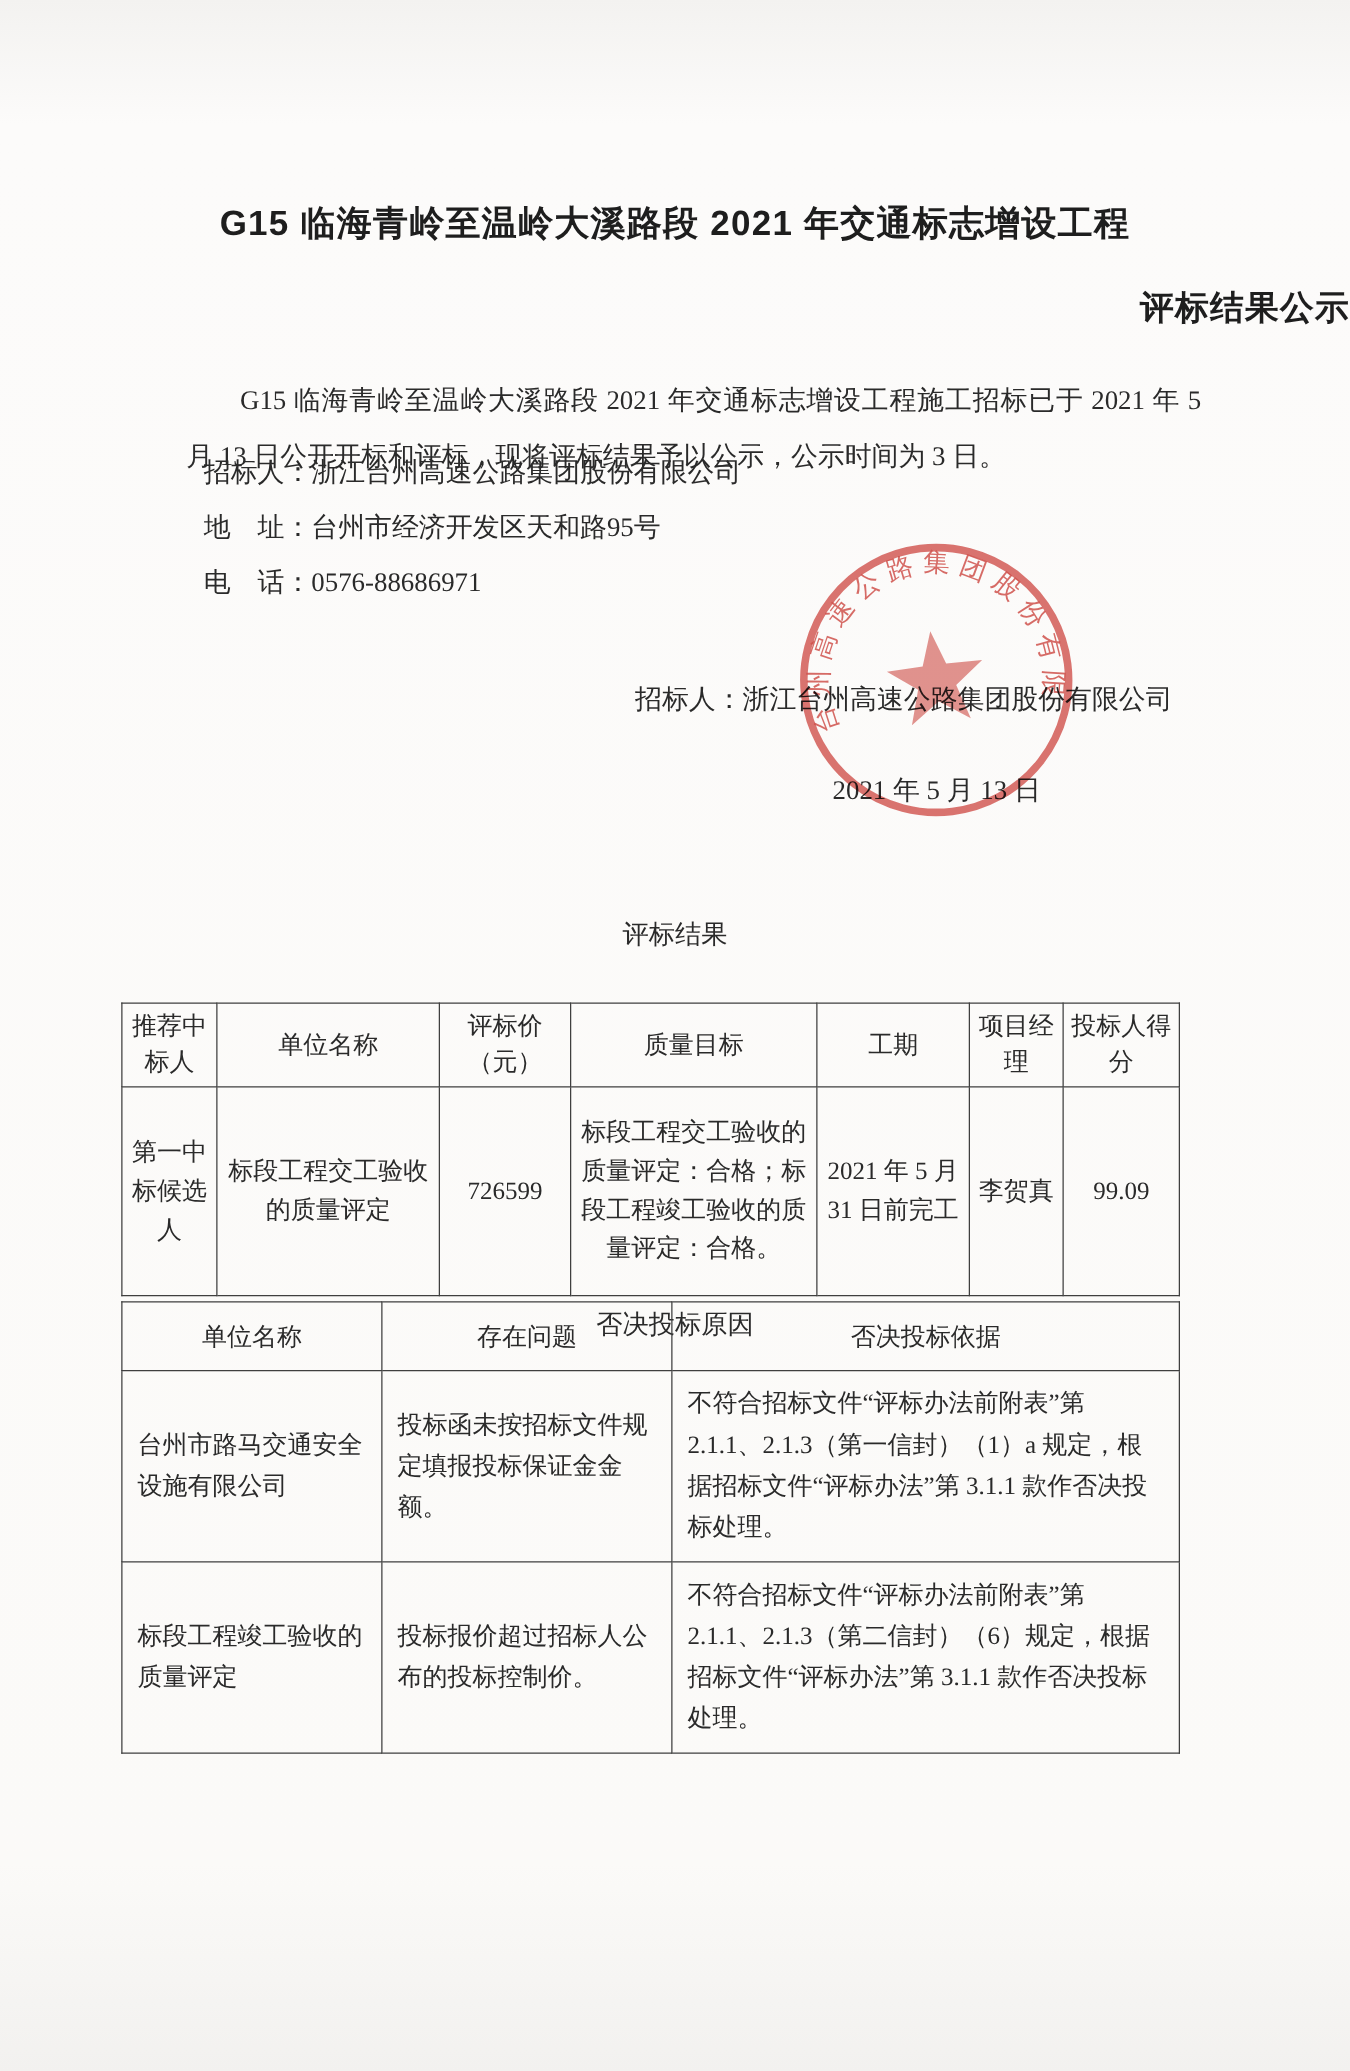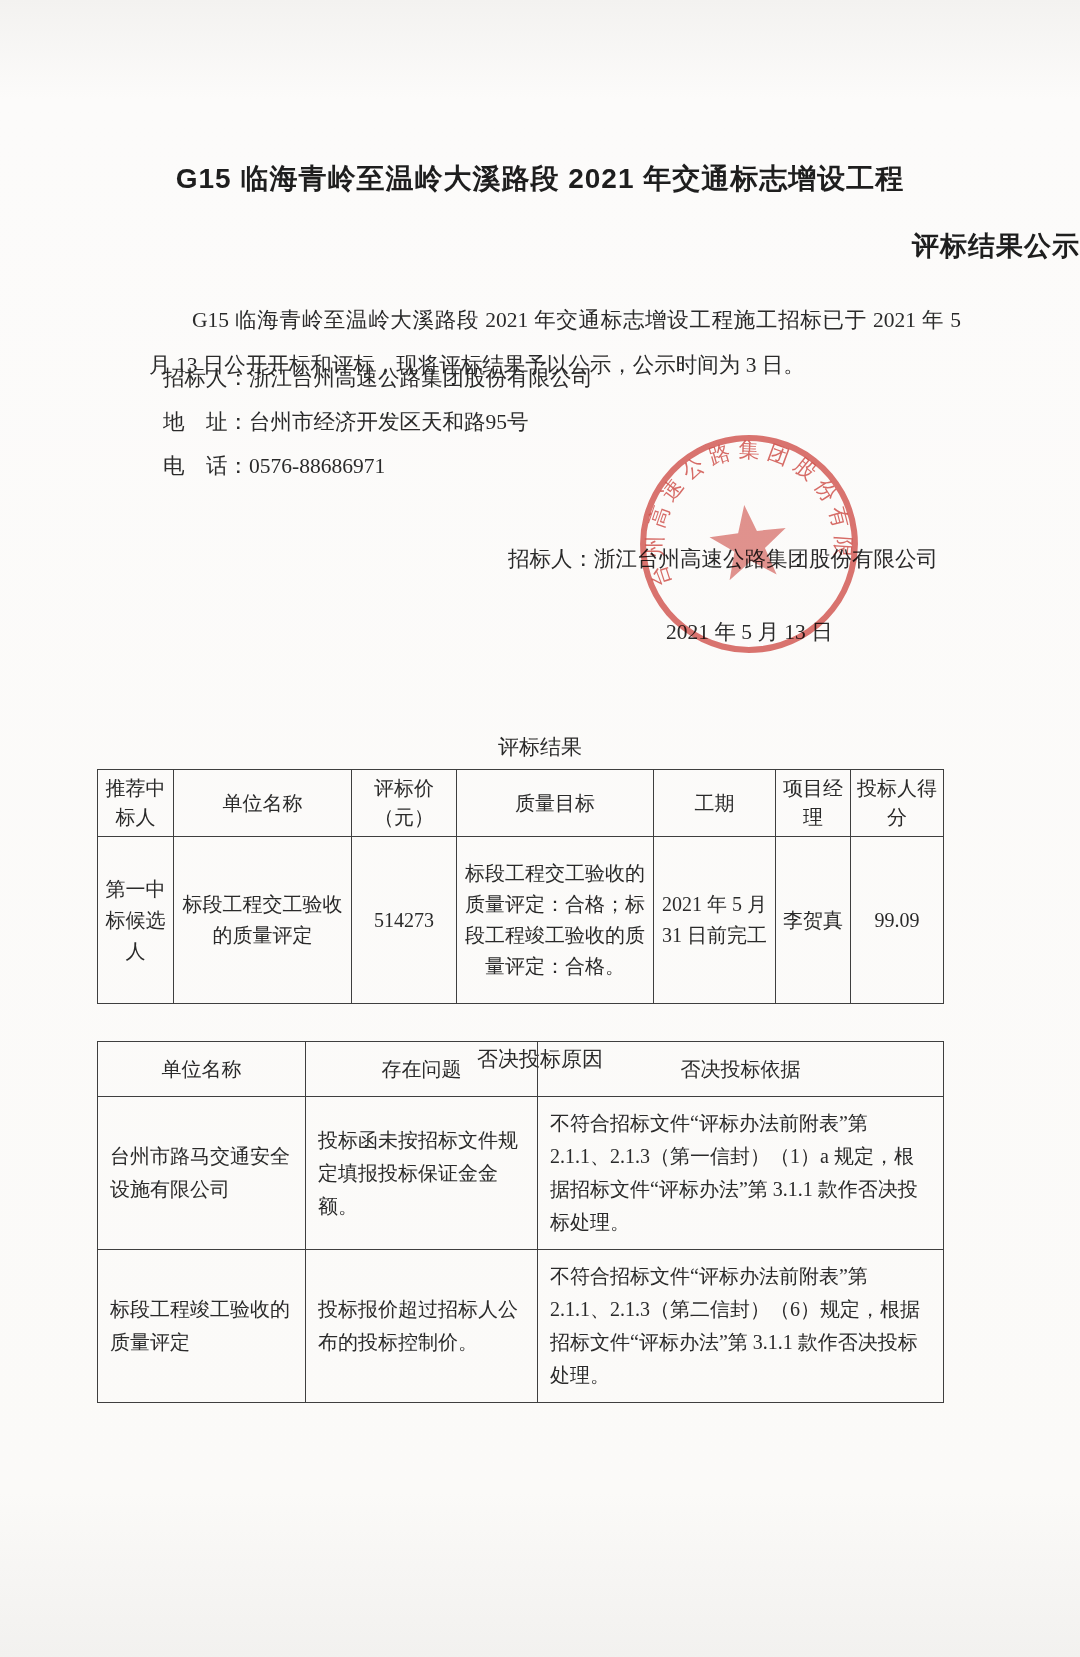--- a/index.html
+++ b/index.html
@@ -34,21 +34,21 @@
     transform:rotate(-7deg);mix-blend-mode:multiply;opacity:.92;
   }
   .caption{position:absolute;left:0;width:1080px;text-align:center;font-size:21px;color:#2a2a2a;}
   .caption1{top:733px;}
   .caption2{top:1002px;margin-top:43px;}
   table{
     position:absolute;border-collapse:collapse;table-layout:fixed;
     font-size:20px;color:#2a2a2a;background:transparent;
   }
   th,td{border:1.6px solid #3f3f3f;padding:4px 6px;font-weight:normal;}
-  .t1{left:97px;top:769px;width:846px;padding-left:10px;}
+  .t1{left:97px;top:802px;width:846px;padding-left:10px;}
   .t1 th{height:56px;text-align:center;line-height:29px;}
   .t1 td{height:158px;text-align:center;line-height:31px;}
   .t2{left:97px;top:1041px;width:846px;}
   .t2 th{height:46px;text-align:center;}
   .t2 td{text-align:left;line-height:33px;padding:10px 12px;vertical-align:middle;}
   .t2 tr.r1 td{height:104px;}
   .t2 tr.r2 td{height:112px;}
 </style>
 </head>
 <body>
@@ -98,21 +98,21 @@
       <th>单位名称</th>
       <th>评标价（元）</th>
       <th>质量目标</th>
       <th>工期</th>
       <th>项目经理</th>
       <th>投标人得分</th>
     </tr>
     <tr>
       <td>第一中标候选人</td>
       <td>标段工程交工验收的质量评定</td>
-      <td>514273</td>
+      <td>726599</td>
       <td>标段工程交工验收的质量评定：合格；标段工程竣工验收的质量评定：合格。</td>
       <td>2021 年 5 月 31 日前完工</td>
       <td>李贺真</td>
       <td>99.09</td>
     </tr>
   </tbody>
     </table>
 
   <div class="caption caption2">否决投标原因</div>
 

